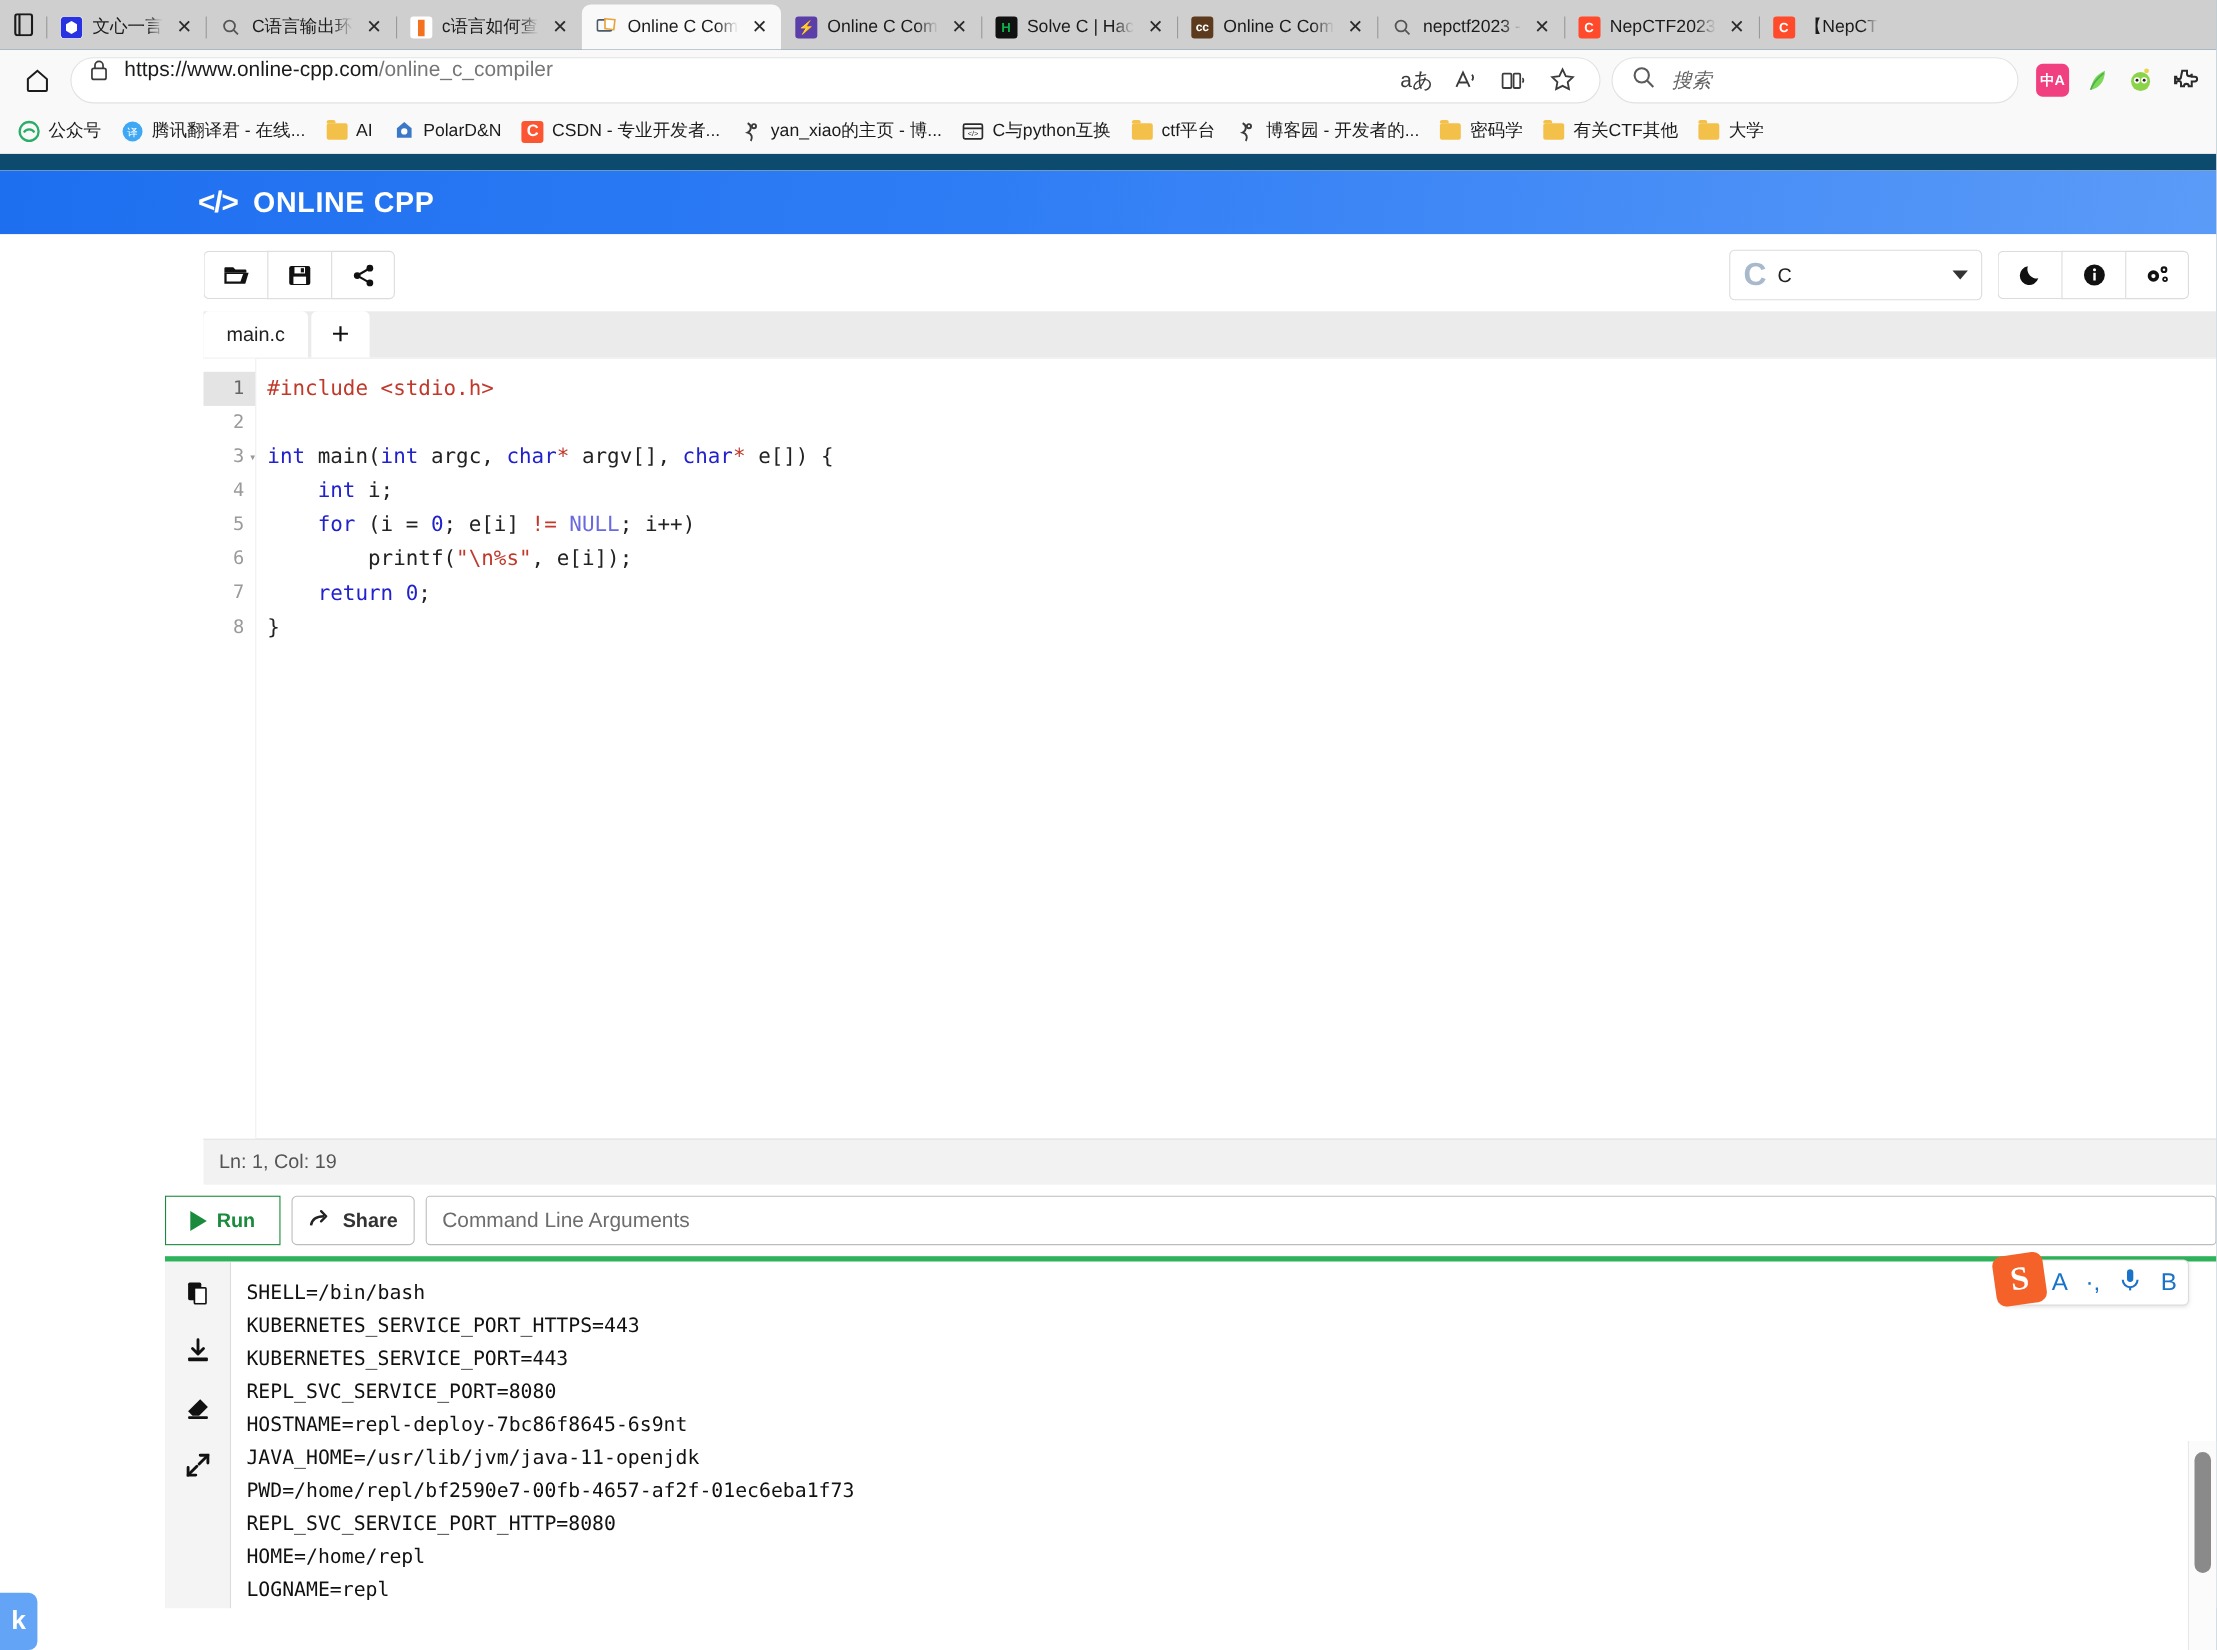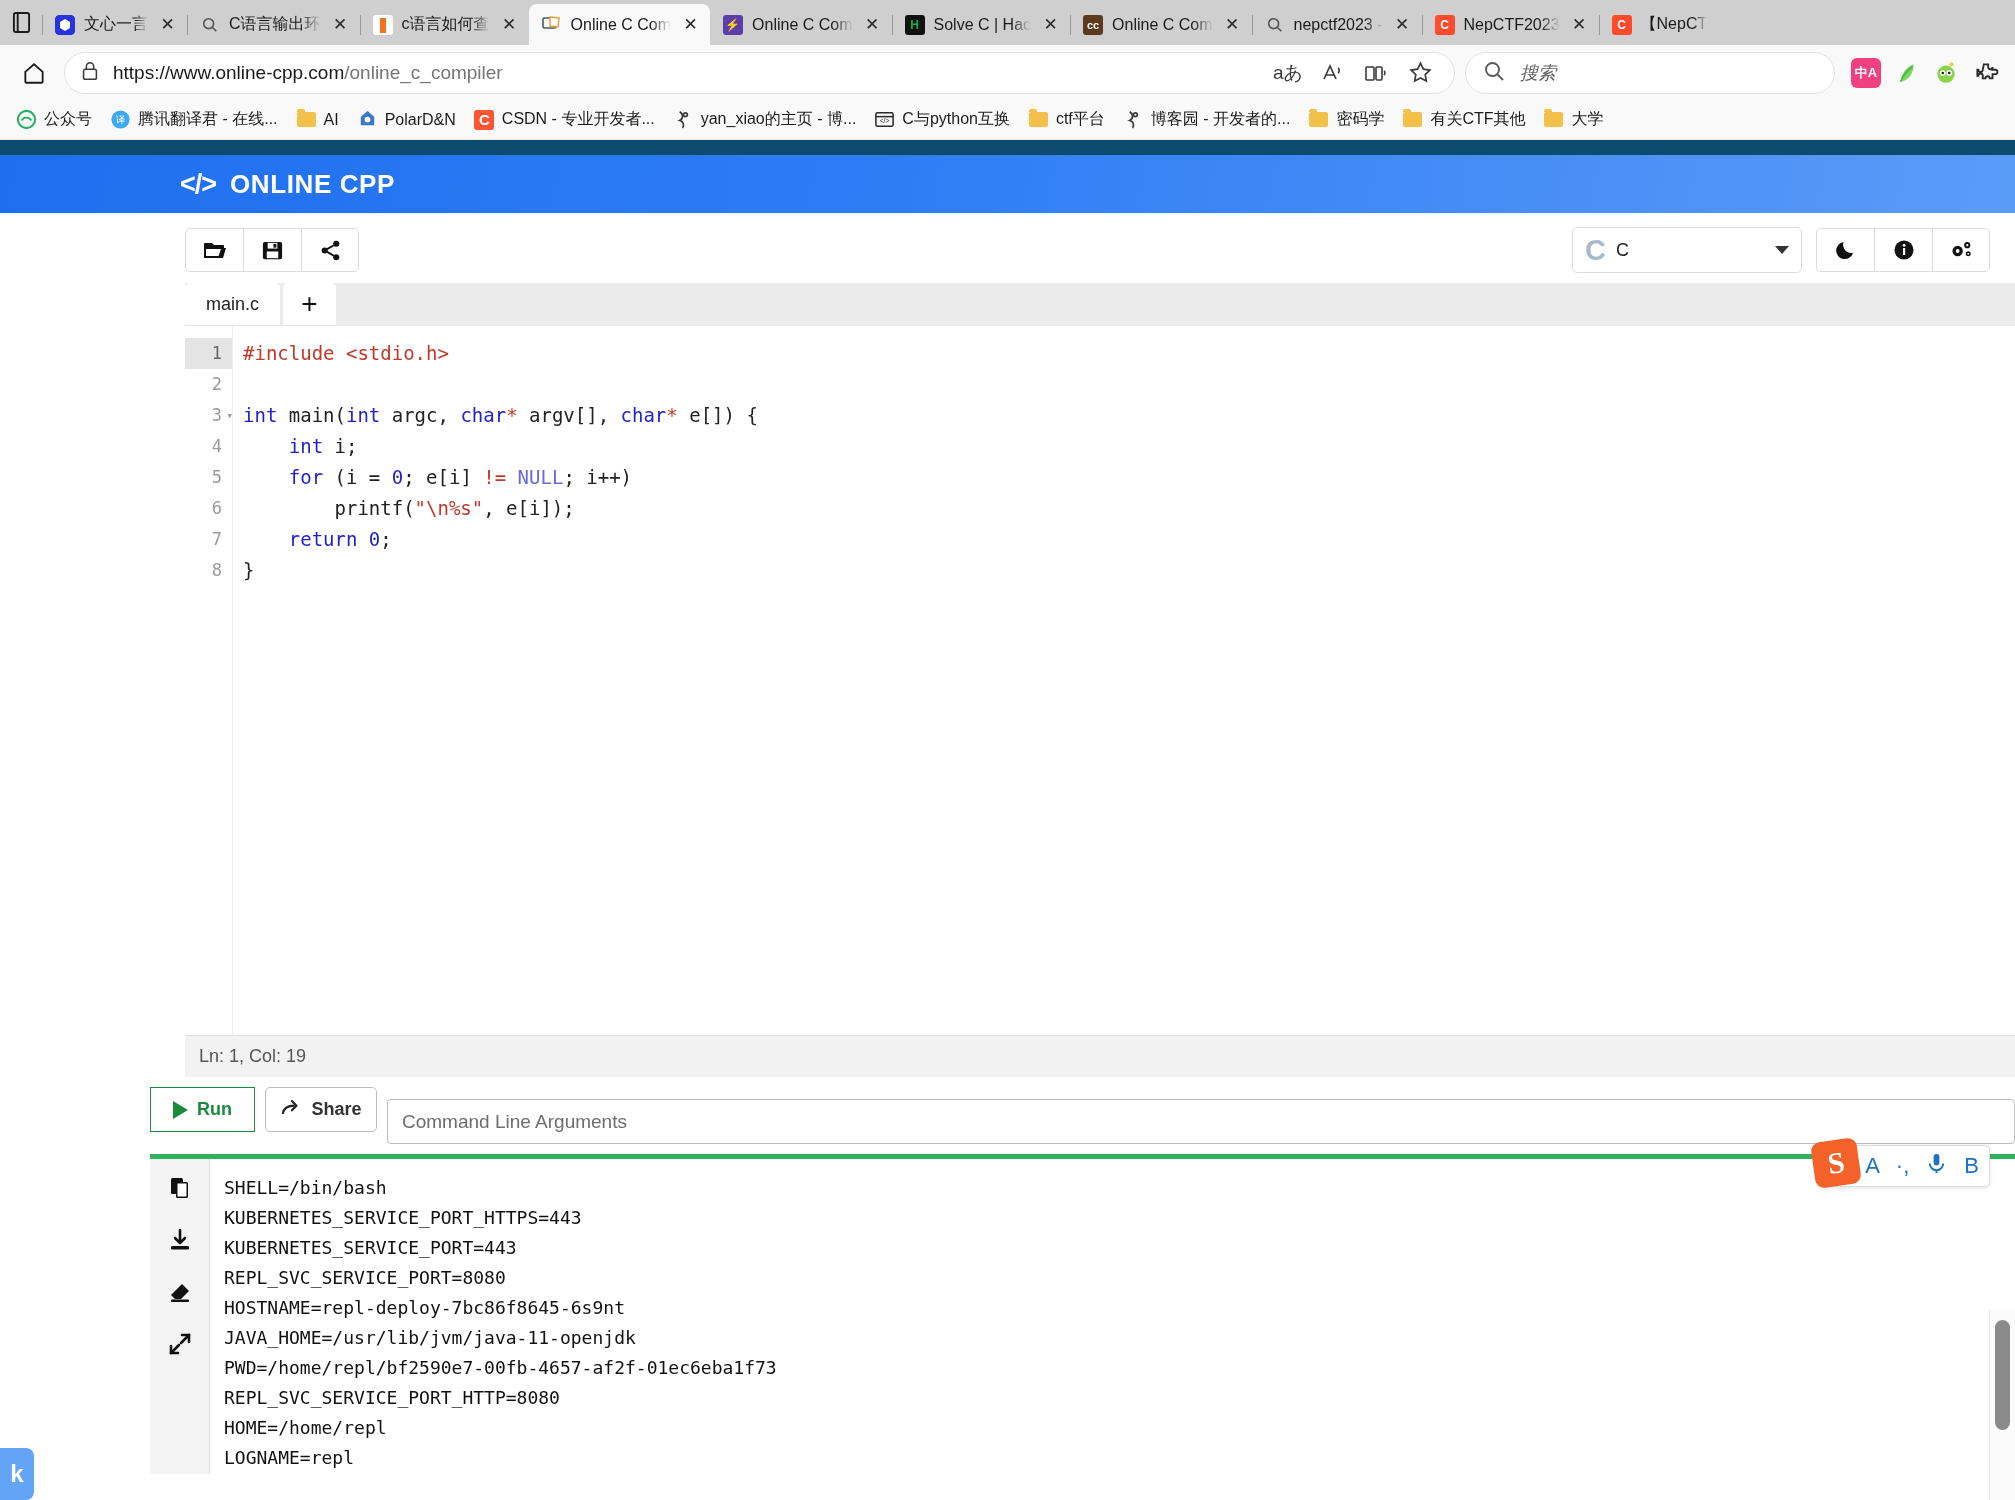--- a/index.html
+++ b/index.html
@@ -66,21 +66,21 @@
   .navbar {
     height: 55px; background:#f9f9f9; display:flex; align-items:center;
     padding: 0 14px; gap: 10px;
   }
   .nav-icon-btn {
     width: 40px; height:40px; border-radius:6px;
     display:flex; align-items:center; justify-content:center; flex:0 0 auto;
   }
   .omnibox {
     flex: 1 1 auto; height: 42px; background:#fff; border-radius: 21px;
-    display:flex; align-items:center; padding: 0 14px; gap: 12px;
+    display:flex; padding: 0 14px; gap: 12px;
     border: 1px solid #e2e2e2;
   }
   .omnibox .url { font-size: 19px; color:#1b1b1b; white-space:nowrap; }
   .omnibox .url .path { color:#767676; }
   .omni-actions { display:flex; align-items:center; gap: 4px; margin-left:auto; }
   .searchbox {
     width: 370px; height: 42px; background:#fff; border-radius:21px;
     display:flex; align-items:center; padding: 0 16px; gap:14px; flex:0 0 auto;
     border: 1px solid #e2e2e2;
   }
@@ -191,21 +191,20 @@
   .play-tri { width:0;height:0;border-left:15px solid #1a8a3c;border-top:9px solid transparent;border-bottom:9px solid transparent; }
   .share-btn {
     width: 112px; height:45px; border:1px solid #bdbdbd; border-radius:5px; background:#fff;
     display:flex; align-items:center; justify-content:center; gap:9px;
     color:#333; font-weight:700; font-size:18px;
   }
   .cli-input {
     flex: 1 1 auto; height:45px; border:1px solid #bdbdbd; border-radius:4px; background:#fff;
     display:flex; align-items:center; padding-left:14px; font-size:19px; color:#6d6d6d;
     margin-right: 0;
-    margin-top: 12px;
   }
 
   
   .console-area { display:flex; height: 320px; border-top: 5px solid #2eb35c; margin-left:150px; }
   .console-tools {
     width: 60px; background:#f4f4f4; border-right:1px solid #dcdcdc;
     display:flex; flex-direction:column; align-items:center; padding-top: 14px; gap: 22px;
     flex:0 0 auto;
   }
   .ctool { width:30px; height:30px; display:flex; align-items:center; justify-content:center; }

